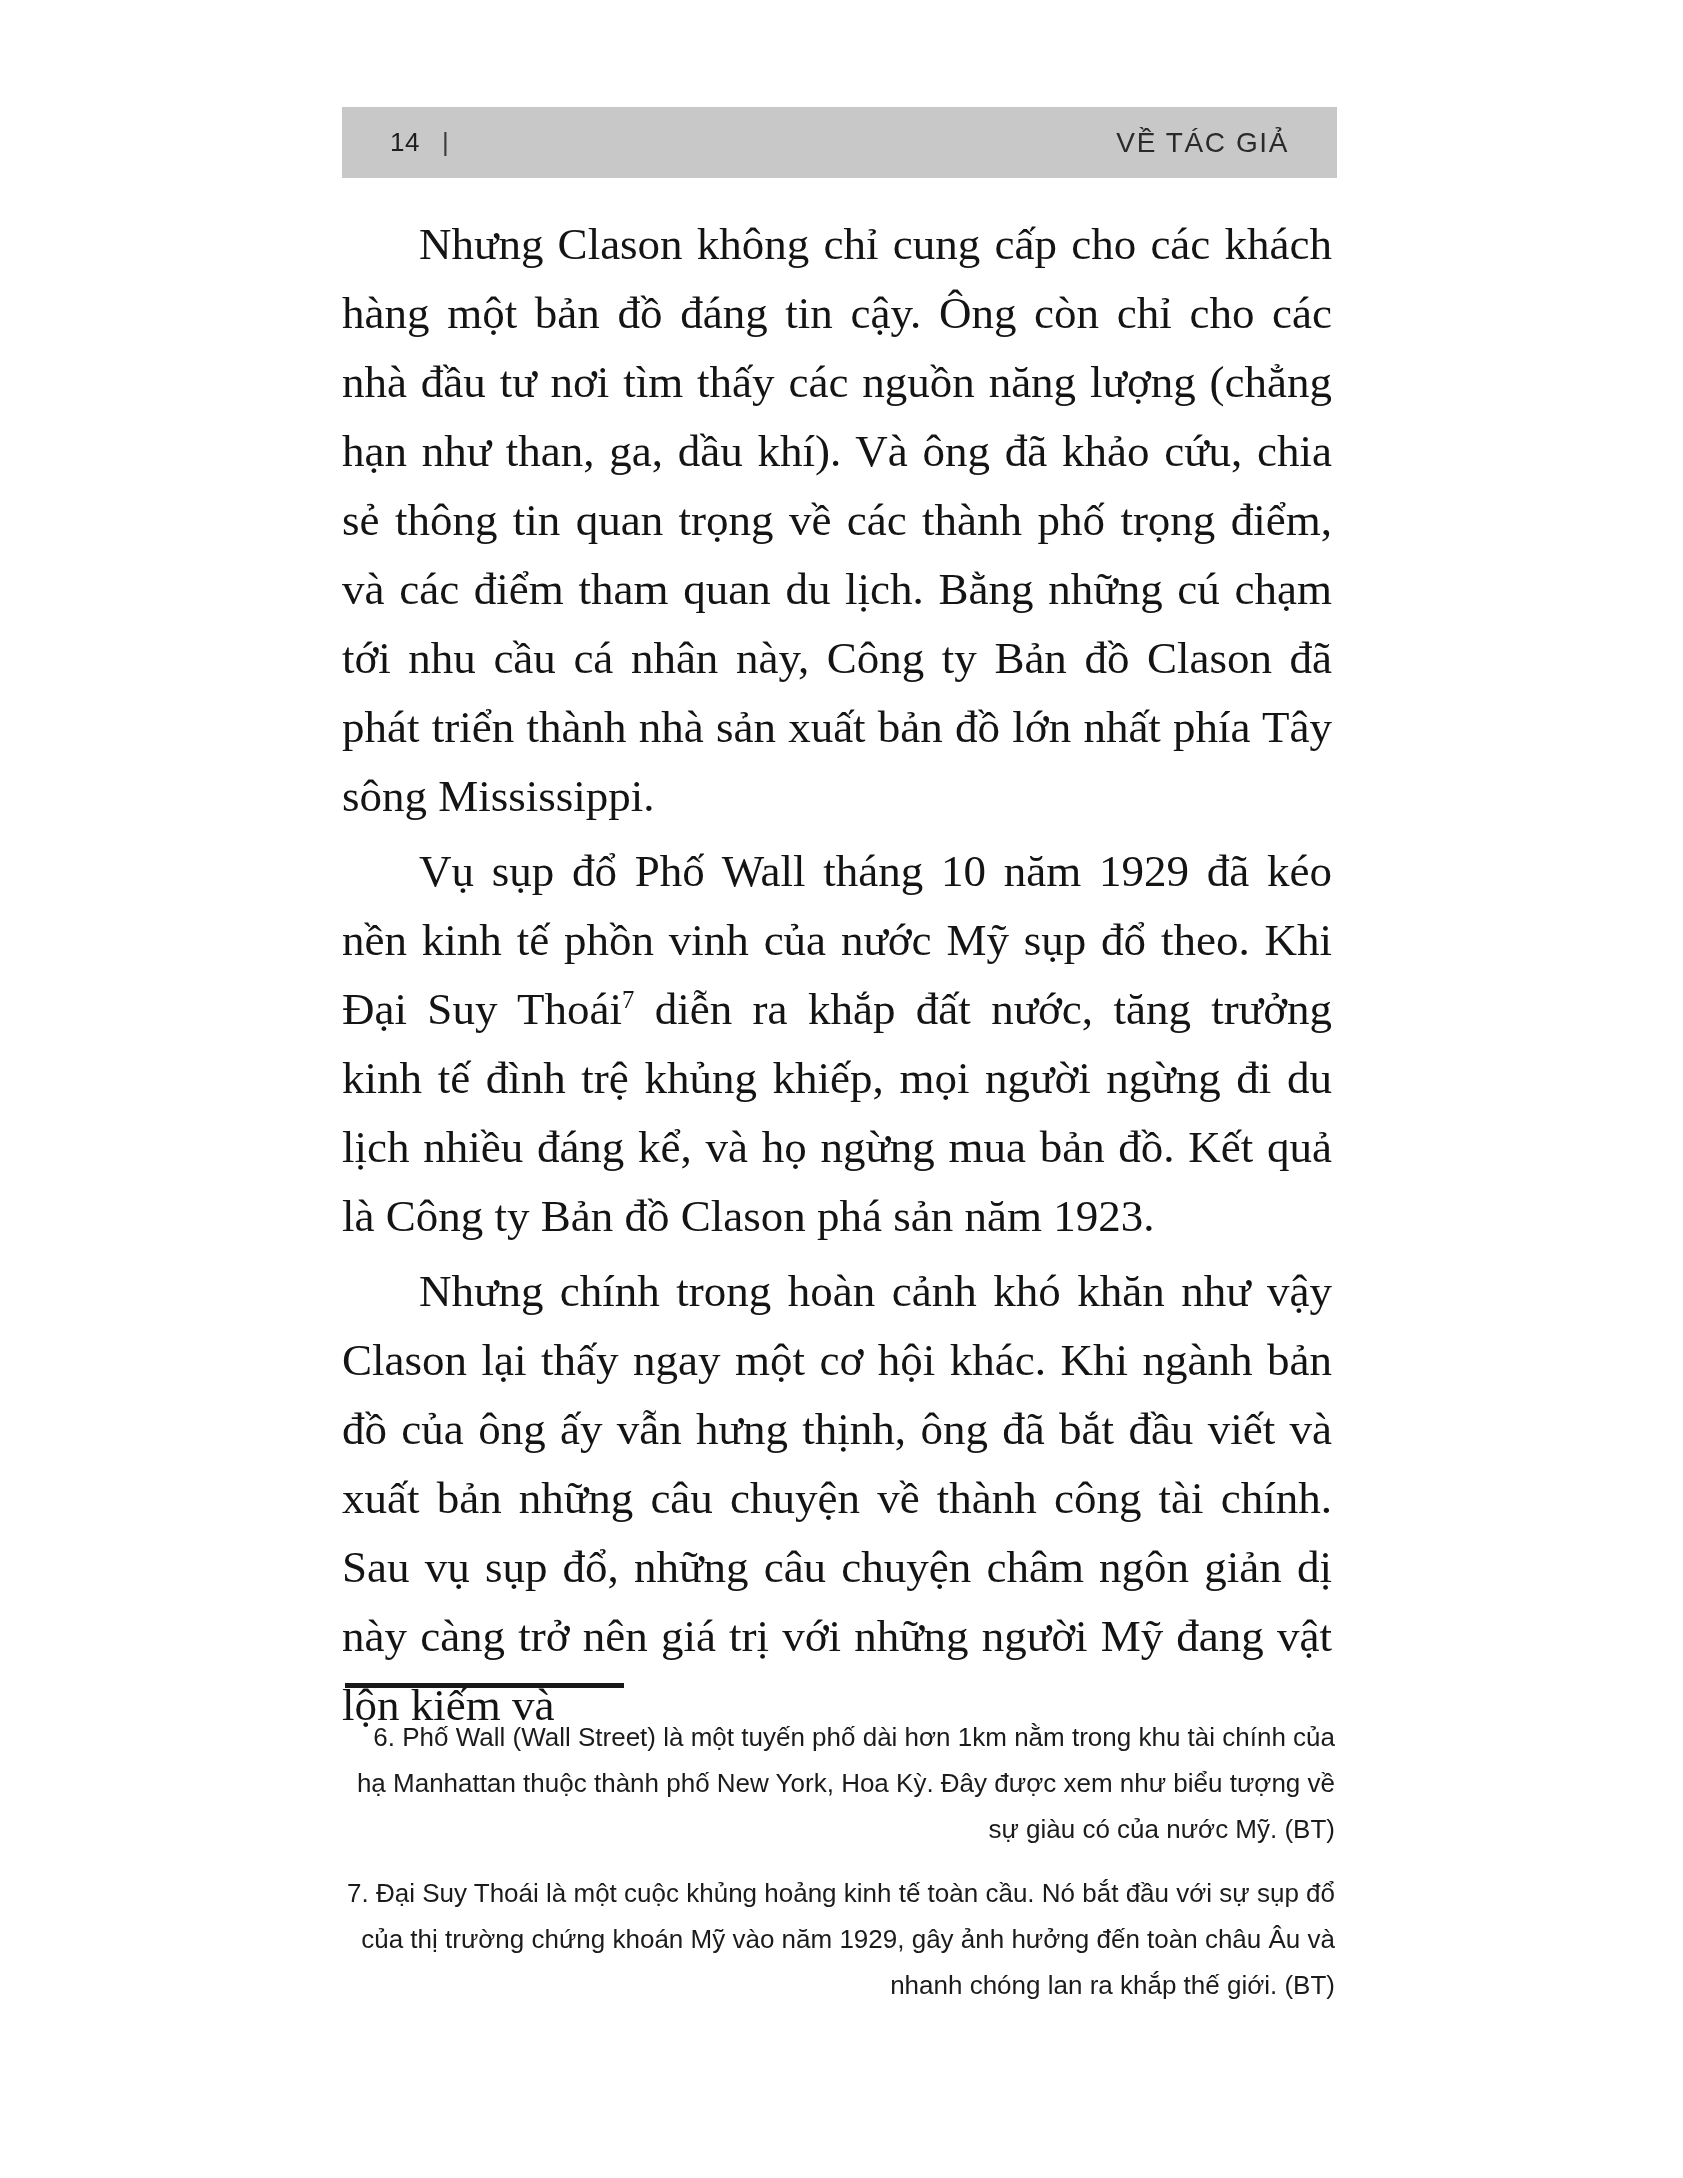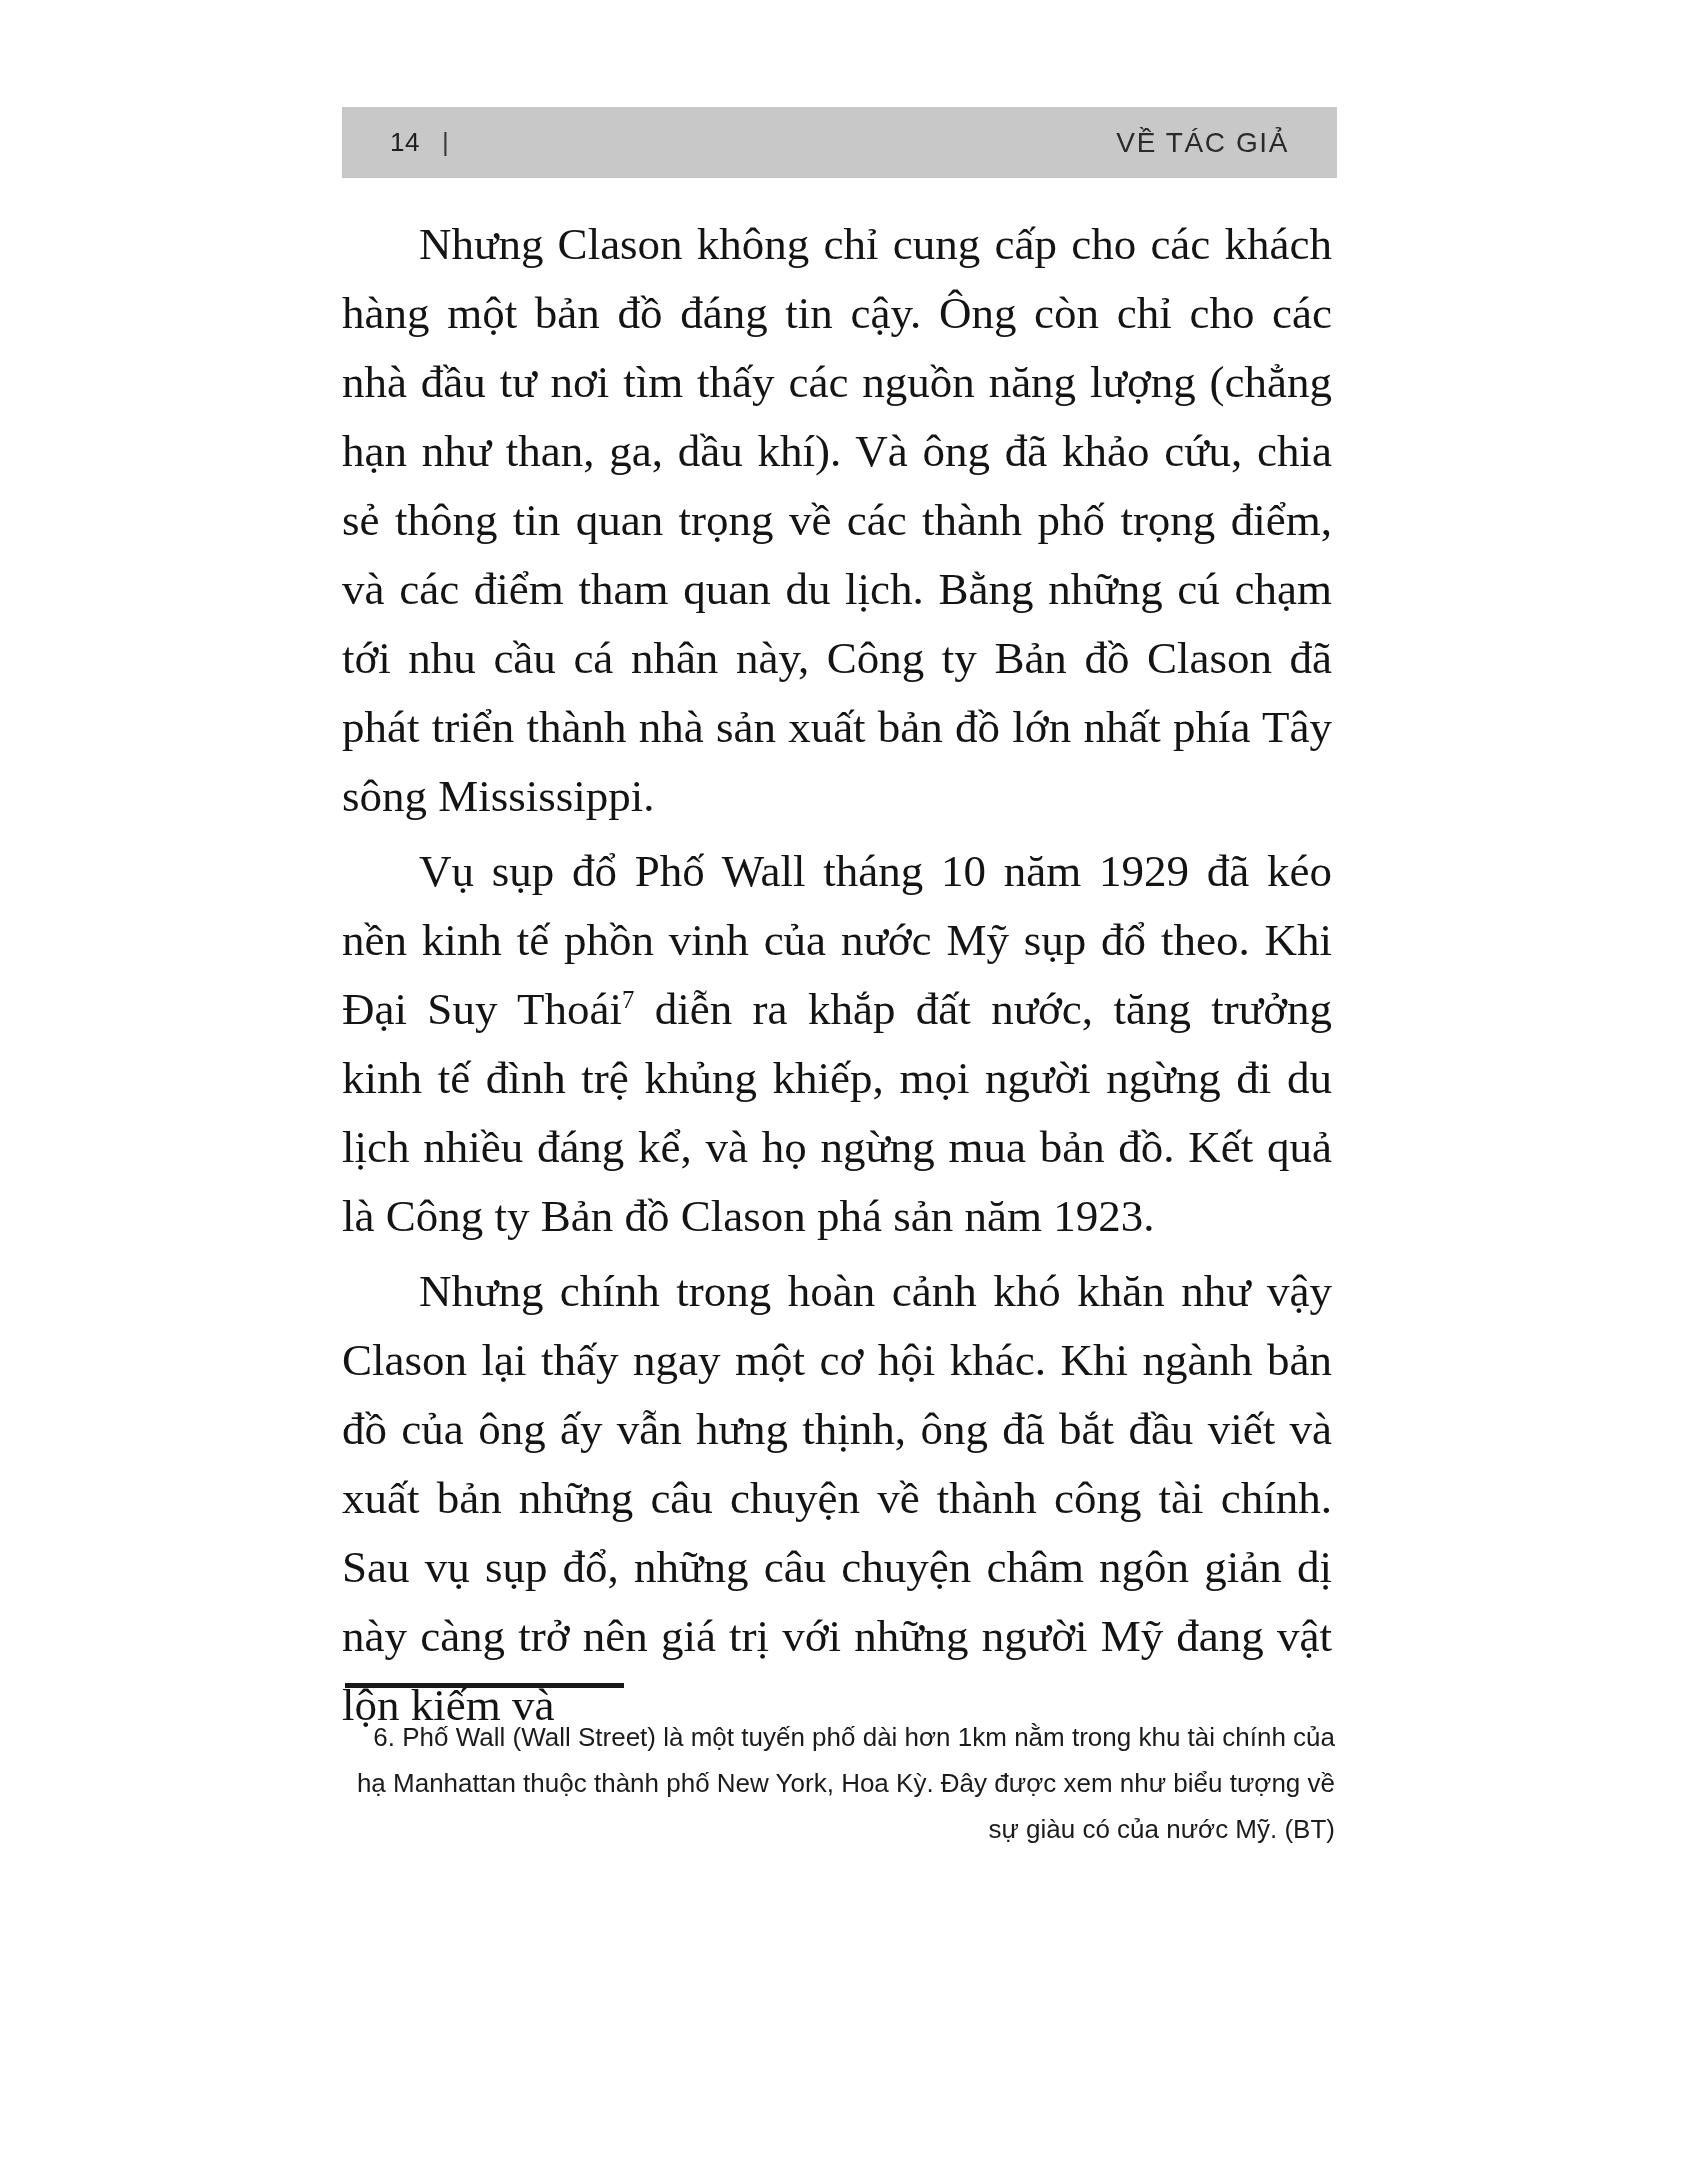--- a/index.html
+++ b/index.html
@@ -130,16 +130,17 @@
 
     <p class="body-par"><span>Vụ sụp đổ Phố Wall tháng 10 năm 1929 đã kéo nền kinh tế phồn vinh của nước Mỹ sụp đổ theo. Khi Đại Suy Thoái</span><sup class="fn">7</sup><span> diễn ra khắp đất nước, tăng trưởng kinh tế đình trệ khủng khiếp, mọi người ngừng đi du lịch nhiều đáng kể, và họ ngừng mua bản đồ. Kết quả là Công ty Bản đồ Clason phá sản năm 1923.</span></p>
 
     <p class="body-par">Nhưng chính trong hoàn cảnh khó khăn như vậy Clason lại thấy ngay một cơ hội khác. Khi ngành bản đồ của ông ấy vẫn hưng thịnh, ông đã bắt đầu viết và xuất bản những câu chuyện về thành công tài chính. Sau vụ sụp đổ, những câu chuyện châm ngôn giản dị này càng trở nên giá trị với những người Mỹ đang vật lộn kiếm và</p>
 
   </div>
 
   <div class="footnote-area">
     <div class="footnote-rule"></div>
     <p class="footnote">6. Phố Wall (Wall Street) là một tuyến phố dài hơn 1km nằm trong khu tài chính của hạ Manhattan thuộc thành phố New York, Hoa Kỳ. Đây được xem như biểu tượng về sự giàu có của nước Mỹ. (BT)</p>
+    <p class="footnote">7. Đại Suy Thoái là một cuộc khủng hoảng kinh tế toàn cầu. Nó bắt đầu với sự sụp đổ của thị trường chứng khoán Mỹ vào năm 1929, gây ảnh hưởng đến toàn châu Âu và nhanh chóng lan ra khắp thế giới. (BT)</p>
   </div>
 
 </div>
 
 
 </body></html>

